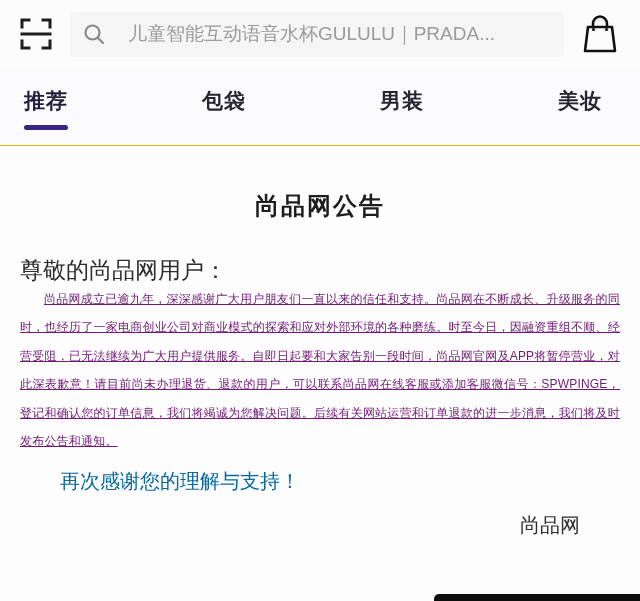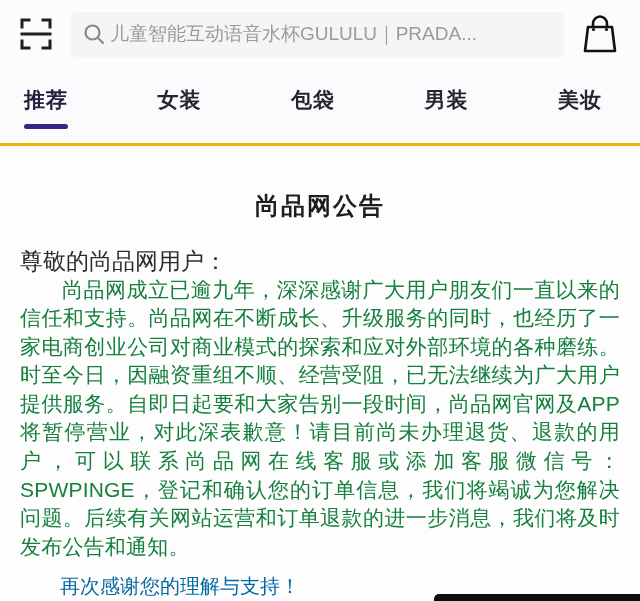--- a/index.html
+++ b/index.html
@@ -11,57 +11,57 @@
   }
 
   
   .topbar {
     height:68px; display:flex; align-items:center;
     padding:0 20px 0 18px; gap:16px; background:#fdfcfd;
   }
   .scan-btn { width:36px; height:36px; flex:0 0 auto; display:flex; align-items:center; justify-content:center; }
   .searchbox {
     flex:1 1 auto; height:45px; background:#f6f5f6; border-radius:5px;
-    display:flex; align-items:center; padding:0 12px; gap:4px;
+    display:flex; align-items:center; padding:0 12px; gap:22px;
   }
   .searchbox svg { flex:0 0 auto; }
   .searchbox input {
     flex:1 1 auto; min-width:0; border:none; background:transparent; outline:none;
     font-size:19px; color:#666; font-family:inherit;
   }
   .searchbox input::placeholder { color:#9b9b9b; opacity:1; }
   .bag-btn { width:40px; height:44px; flex:0 0 auto; display:flex; align-items:center; justify-content:center; }
 
   
   .tabs {
     display:flex; justify-content:space-between; align-items:center;
     padding:0 36px 8px 22px; height:78px; background:#fbfafc;
-    border-bottom:3px solid #eab308;
+    border-bottom:1px solid #eab308;
   }
   .tab {
     position:relative; font-size:21px; font-weight:600; letter-spacing:1px;
     color:#272430; padding:24px 2px 28px; cursor:pointer; white-space:nowrap;
   }
   .tab.active { color:#231d3d; }
   .tab-underline {
     position:absolute; left:50%; transform:translateX(-50%); bottom:13px;
     width:44px; height:5px; border-radius:3px;
     background:var(--accent-purple,#3a2585);
   }
 
   
   .announcement { padding:44px 20px 0; background:#fefdfe; }
   .ann-title {
     text-align:center; font-size:24px; font-weight:700; color:#1d1d1d;
-    letter-spacing:2px; margin-bottom:25px;
+    letter-spacing:2px; margin-bottom:34px;
   }
   .ann-salutation { font-size:23px; line-height:28.5px; color:#2c2c2c; }
   .ann-body {
-    font-size:21px; line-height:28.6px; color:#15803d;
-    text-align:justify; text-indent:2em; letter-spacing:0.2px;
+    font-size:12px; line-height:28.6px; color:#701a75;
+    text-align:justify; text-indent:2em; letter-spacing:0.2px;text-decoration:underline;
   }
   .ann-closing {
     font-size:20px; line-height:28.5px; color:#0369a1;
     text-indent:2em; margin-top:11px;
   }
   .ann-sign { text-align:right; font-size:20px; color:#2c2c2c; margin-top:16px; padding-right:40px; }
 
   
   .bottom-bar {
     position:absolute; right:0; bottom:0; width:206px; height:7px;
@@ -101,23 +101,20 @@
       </svg>
     </div>
   </header>
 
   <nav class="tabs">
     <div class="tab active">
       <span>推荐</span>
       <span class="tab-underline"></span>
     </div>
     <div class="tab">
-      <span>女装</span>
-    </div>
-    <div class="tab">
       <span>包袋</span>
     </div>
     <div class="tab">
       <span>男装</span>
     </div>
     <div class="tab">
       <span>美妆</span>
     </div>
   </nav>
 

